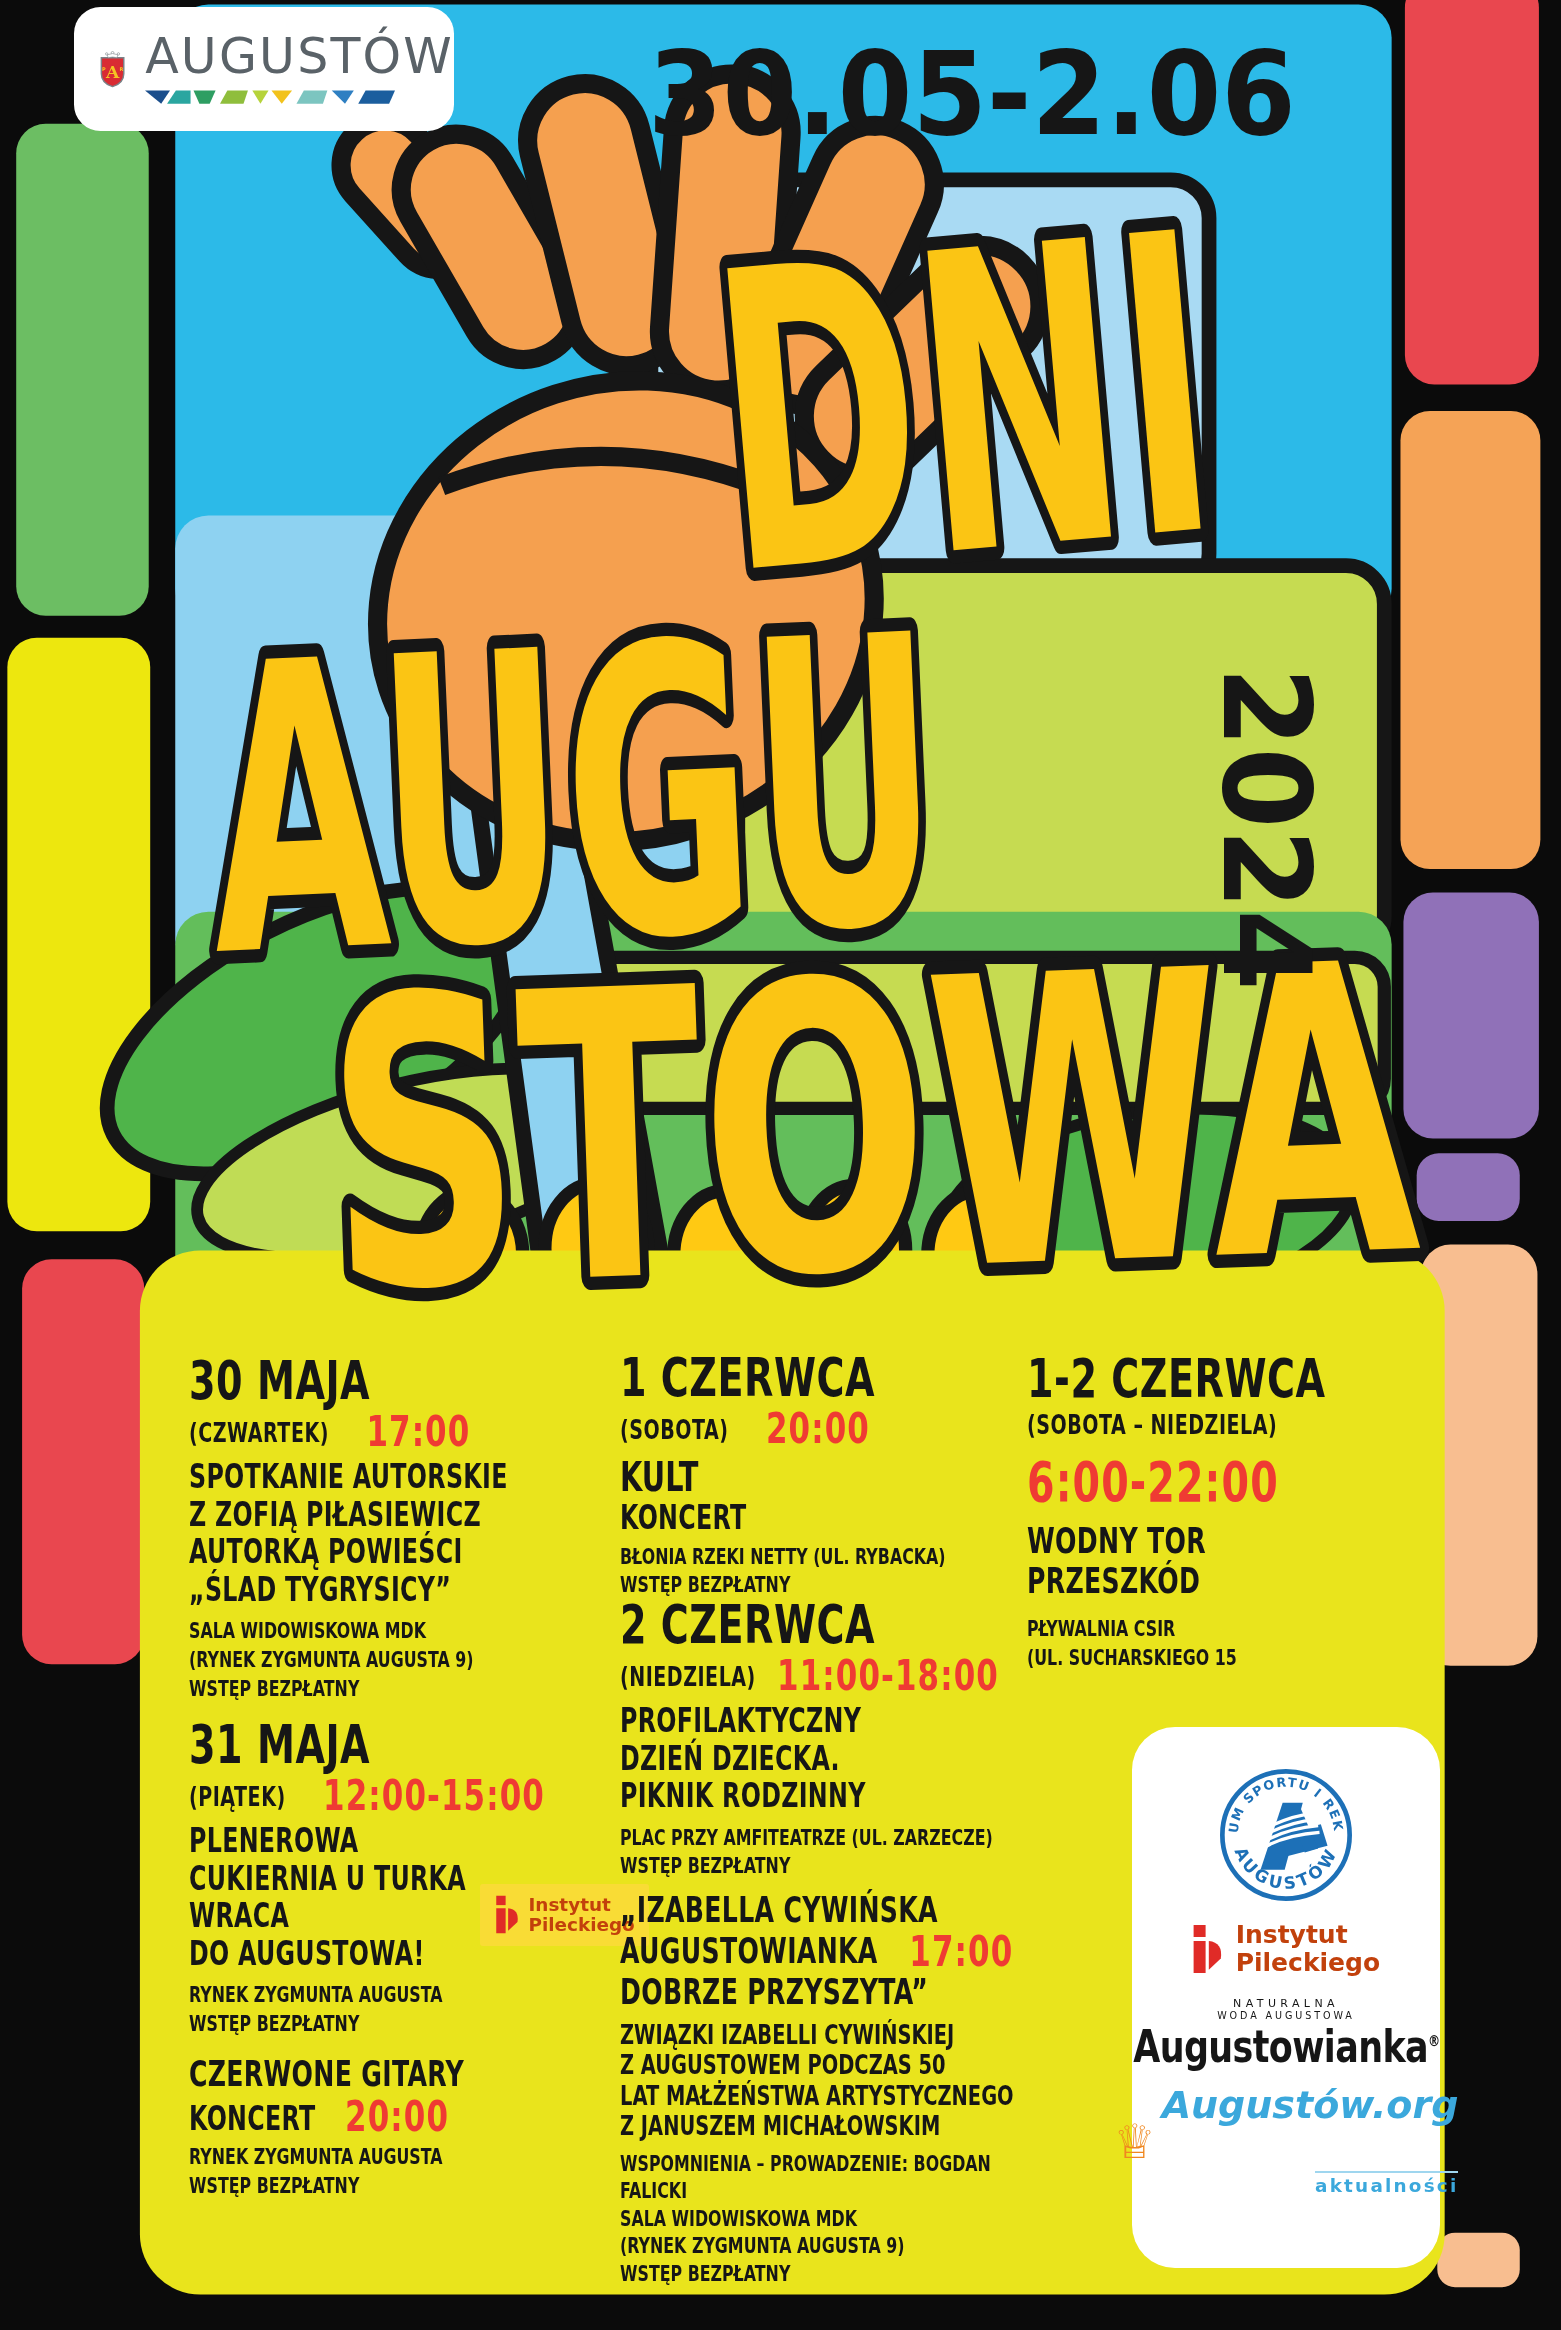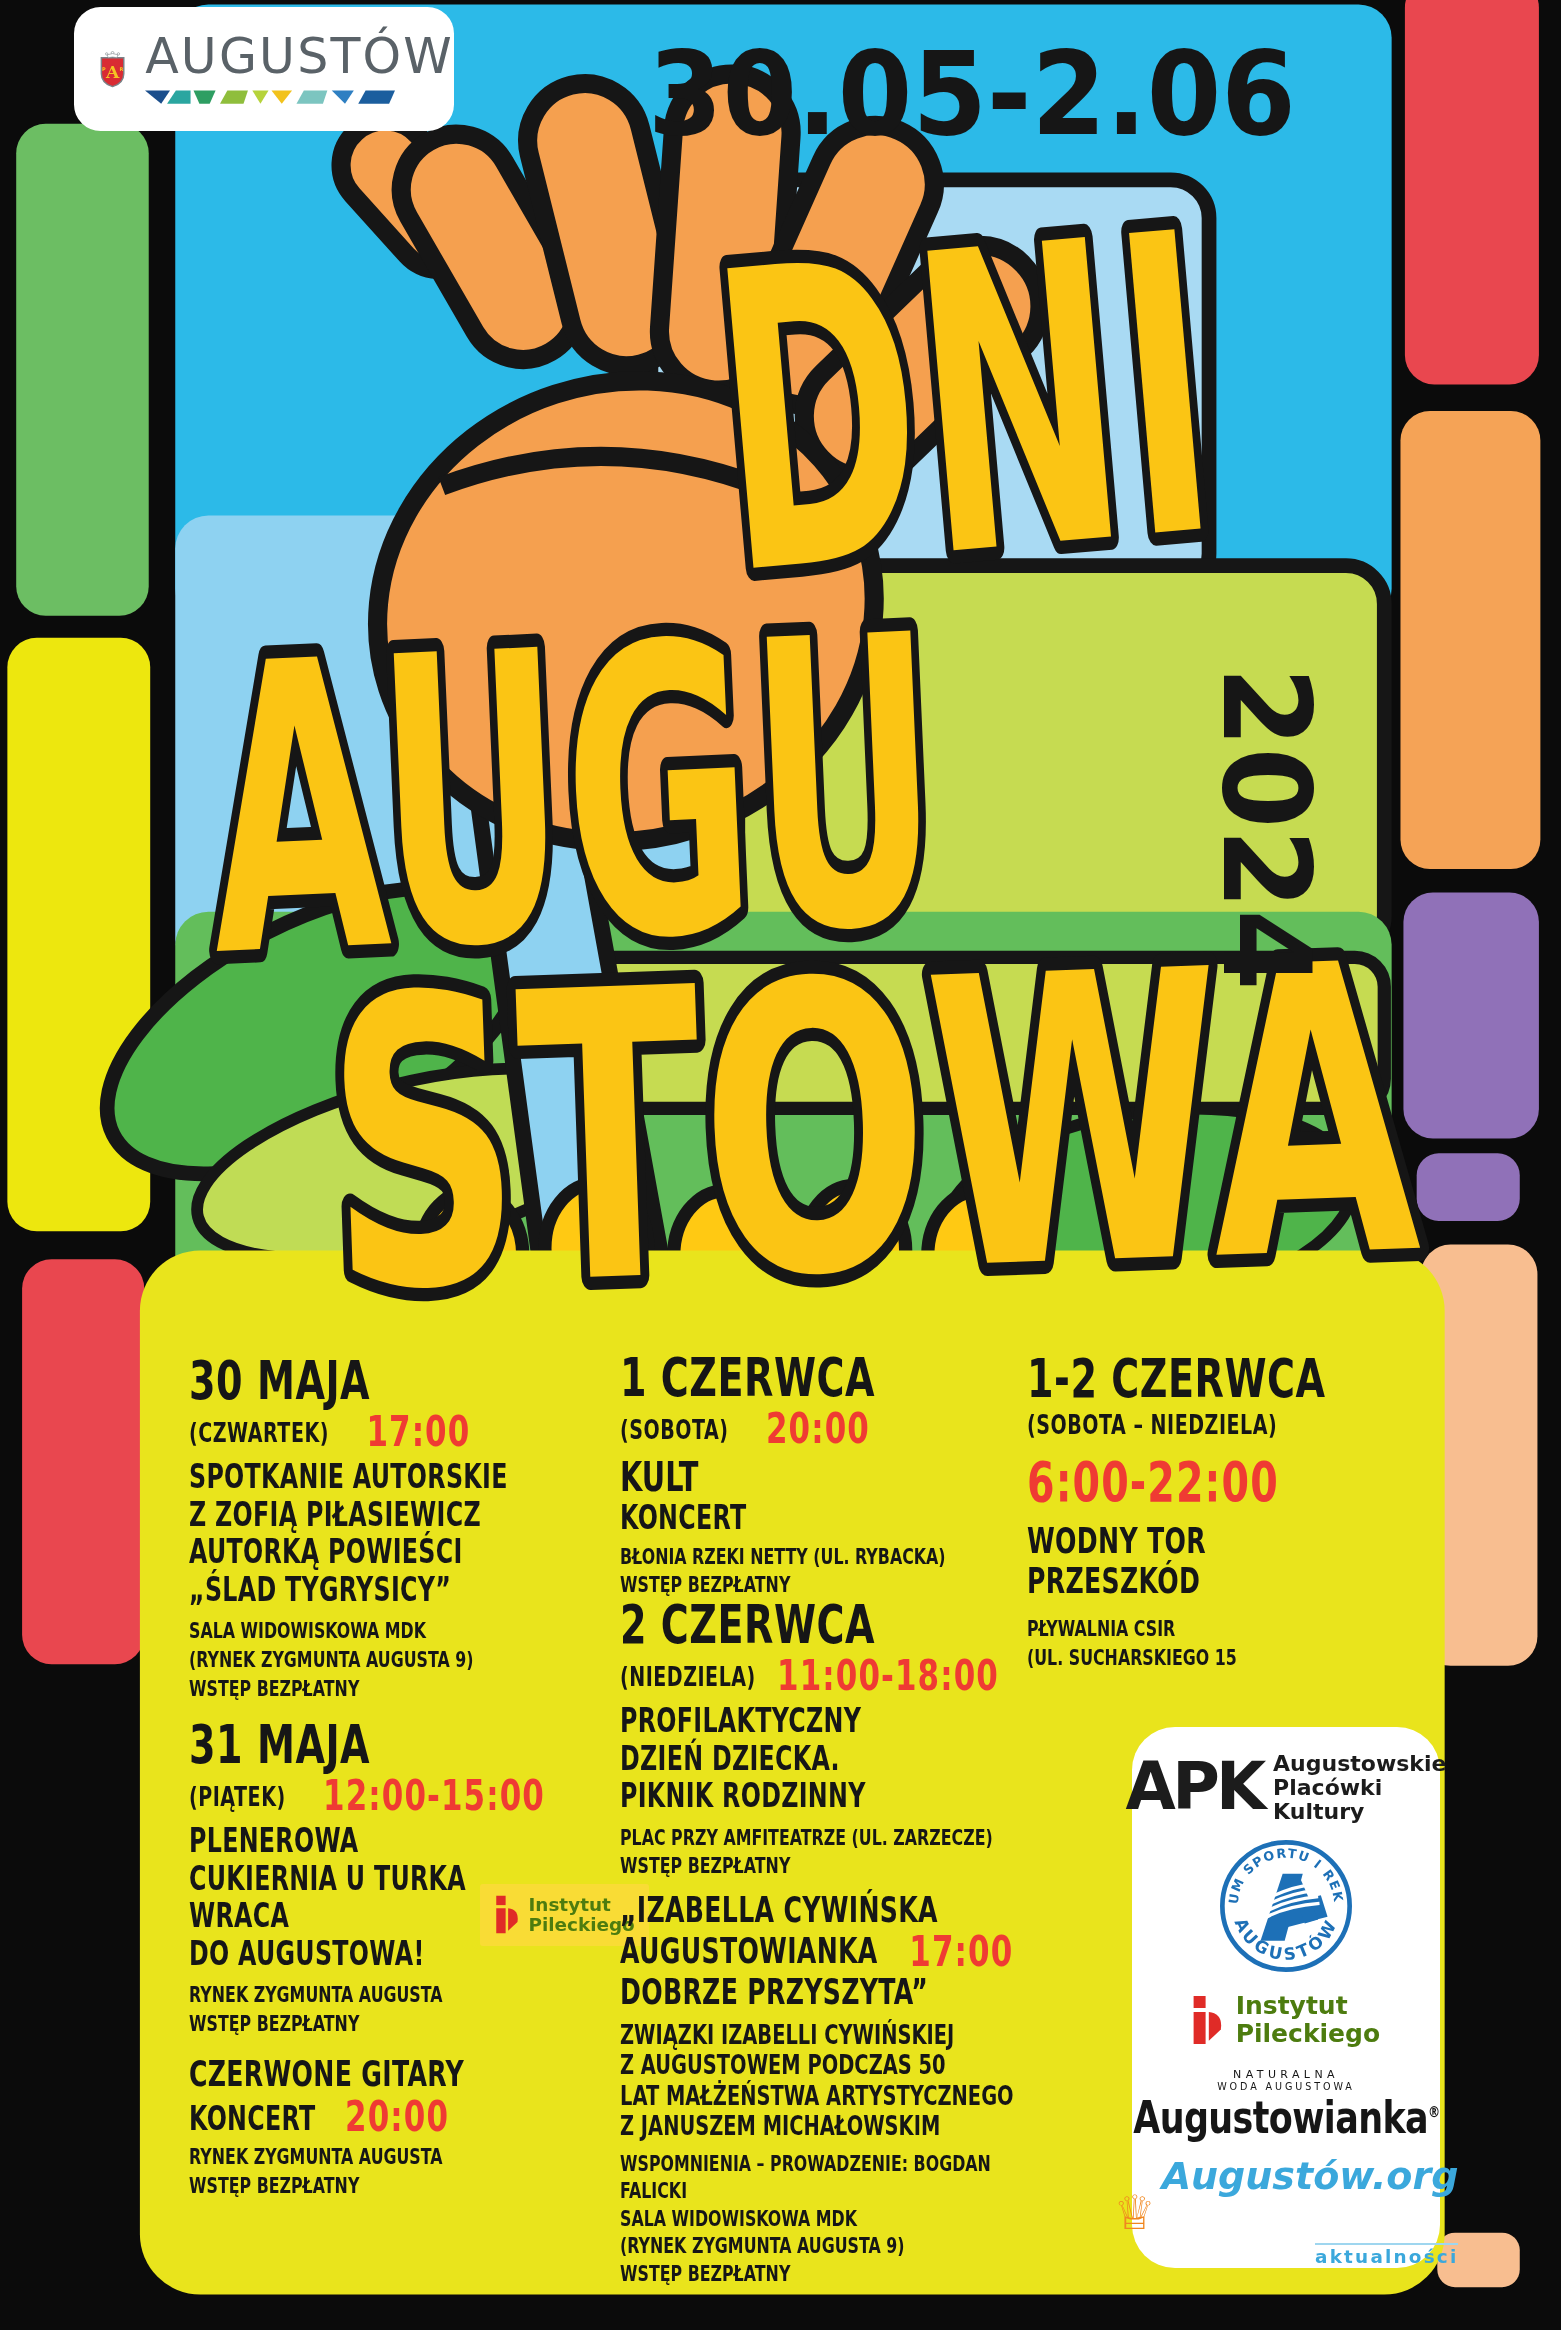--- a/index.html
+++ b/index.html
@@ -22,21 +22,21 @@
   .city-text{margin-left:19px;display:flex;flex-direction:column;align-items:flex-start;}
   .city-name{font-size:49px;font-weight:500;letter-spacing:2.2px;color:var(--logo-gray);line-height:1;}
   
   .partners{position:absolute;left:1132px;top:1727px;width:308px;height:541px;background:#fff;
     border-radius:43px;z-index:2;display:flex;flex-direction:column;align-items:center;box-sizing:border-box;padding-top:25px;}
   .apk-row{display:flex;align-items:center;gap:10.3px;}
   .apk-abbr{font-size:65px;font-weight:900;letter-spacing:-3.7px;line-height:.9;color:#1c1c1c;}
   .apk-lines{font-size:22px;font-weight:700;line-height:1.08;color:#1c1c1c;}
   .csir{margin-top:16px;}
   .pil-row{display:flex;align-items:center;gap:11.8px;margin-top:19px;}
-  .pil-text{font-size:25px;font-weight:800;line-height:1.1;color:#4d7c0f;}
+  .pil-text{font-size:25px;font-weight:800;line-height:1.1;color:#c2410c;}
   .agw{margin-top:22px;text-align:center;line-height:1;}
   .agw-tag1{font-size:11px;font-weight:400;letter-spacing:4.4px;}
   .agw-tag2{font-size:9.6px;font-weight:500;letter-spacing:2.9px;margin-top:2.2px;}
   .agw-name{font-size:38px;font-weight:800;letter-spacing:-0.7px;transform:scale(.92,1.15);transform-origin:center top;margin-top:4.4px;}
   .org-row{display:flex;align-items:center;gap:5.9px;margin-top:25px;}
   .org-crown{font-size:47px;color:var(--org-orange);line-height:.8;}
   .org-col{display:flex;flex-direction:column;align-items:flex-end;gap:46px;}
   .org-name{font-size:38px;font-weight:700;font-style:italic;color:var(--org-blue);line-height:.9;}
   .org-sub{font-size:18.4px;font-weight:600;letter-spacing:2.2px;color:var(--org-blue);border-top:2.2px solid #9fd6ef;margin-top:2.9px;padding-top:1.5px;}
   
@@ -279,27 +279,20 @@
       <div>WODNY TOR</div>
       <div>PRZESZKÓD</div>
     </div>
     <div class="l" style="margin-top:13.3px;">
       <div>PŁYWALNIA CSIR</div>
       <div>(UL. SUCHARSKIEGO 15</div>
     </div>
   </div>
 
   <div class="partners">
-    <div class="apk-row">
-      <span class="apk-abbr">APK</span>
-      <span class="apk-lines">
-        <div>Augustowskie</div>
-        <div>Placówki Kultury</div>
-      </span>
-    </div>
     <svg class="csir" width="134" height="134" viewBox="0 0 200 200">
       <defs>
         <path id="arcT" d="M 28,100 a 72,72 0 1 1 144,0"></path>
         <path id="arcB" d="M 20,100 a 80,80 0 1 0 160,0"></path>
       </defs>
       <circle cx="100" cy="100" r="95" fill="#fff" stroke="var(--logo-blue)" stroke-width="7"></circle>
       <text font-size="19" font-weight="bold" letter-spacing="2" fill="var(--logo-blue)">
         <textPath href="#arcT" startOffset="50%" text-anchor="middle">CENTRUM SPORTU I REKREACJI</textPath>
       </text>
       <text font-size="25" font-weight="bold" letter-spacing="5" fill="var(--logo-blue)">

